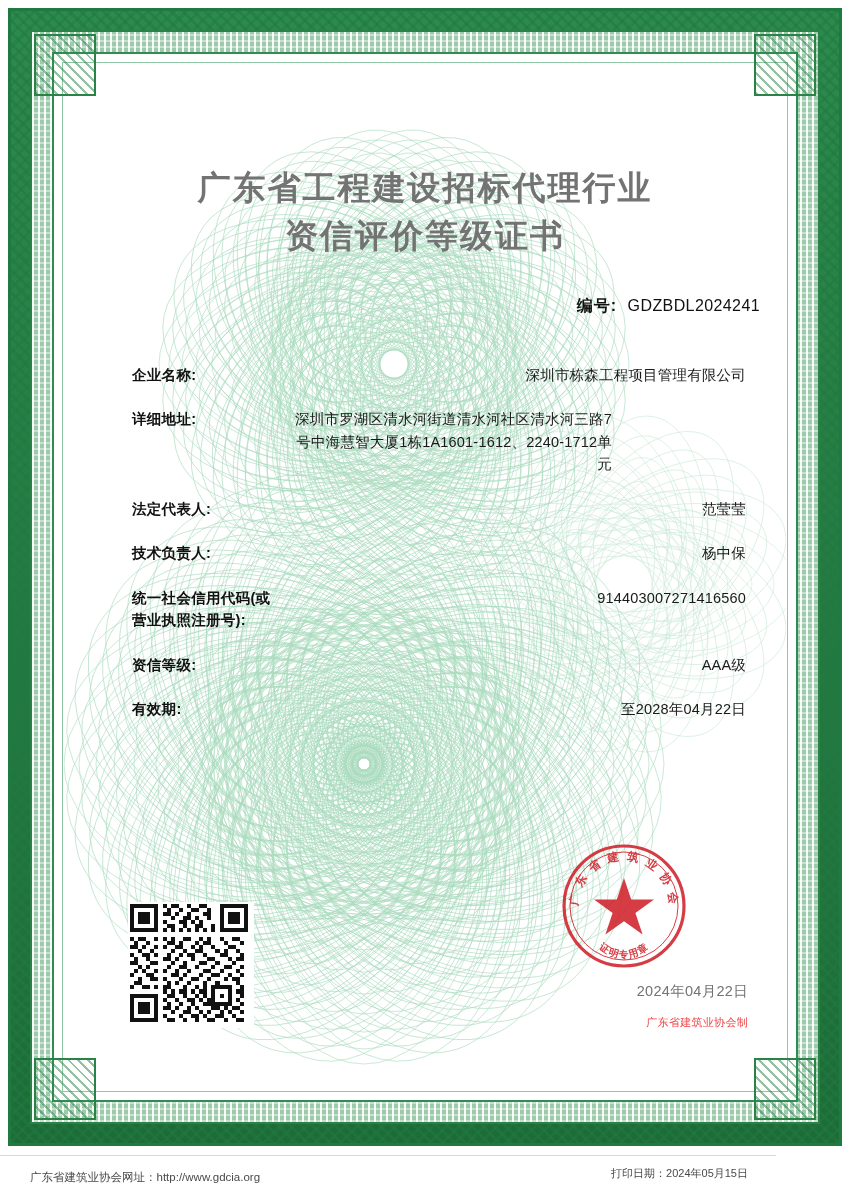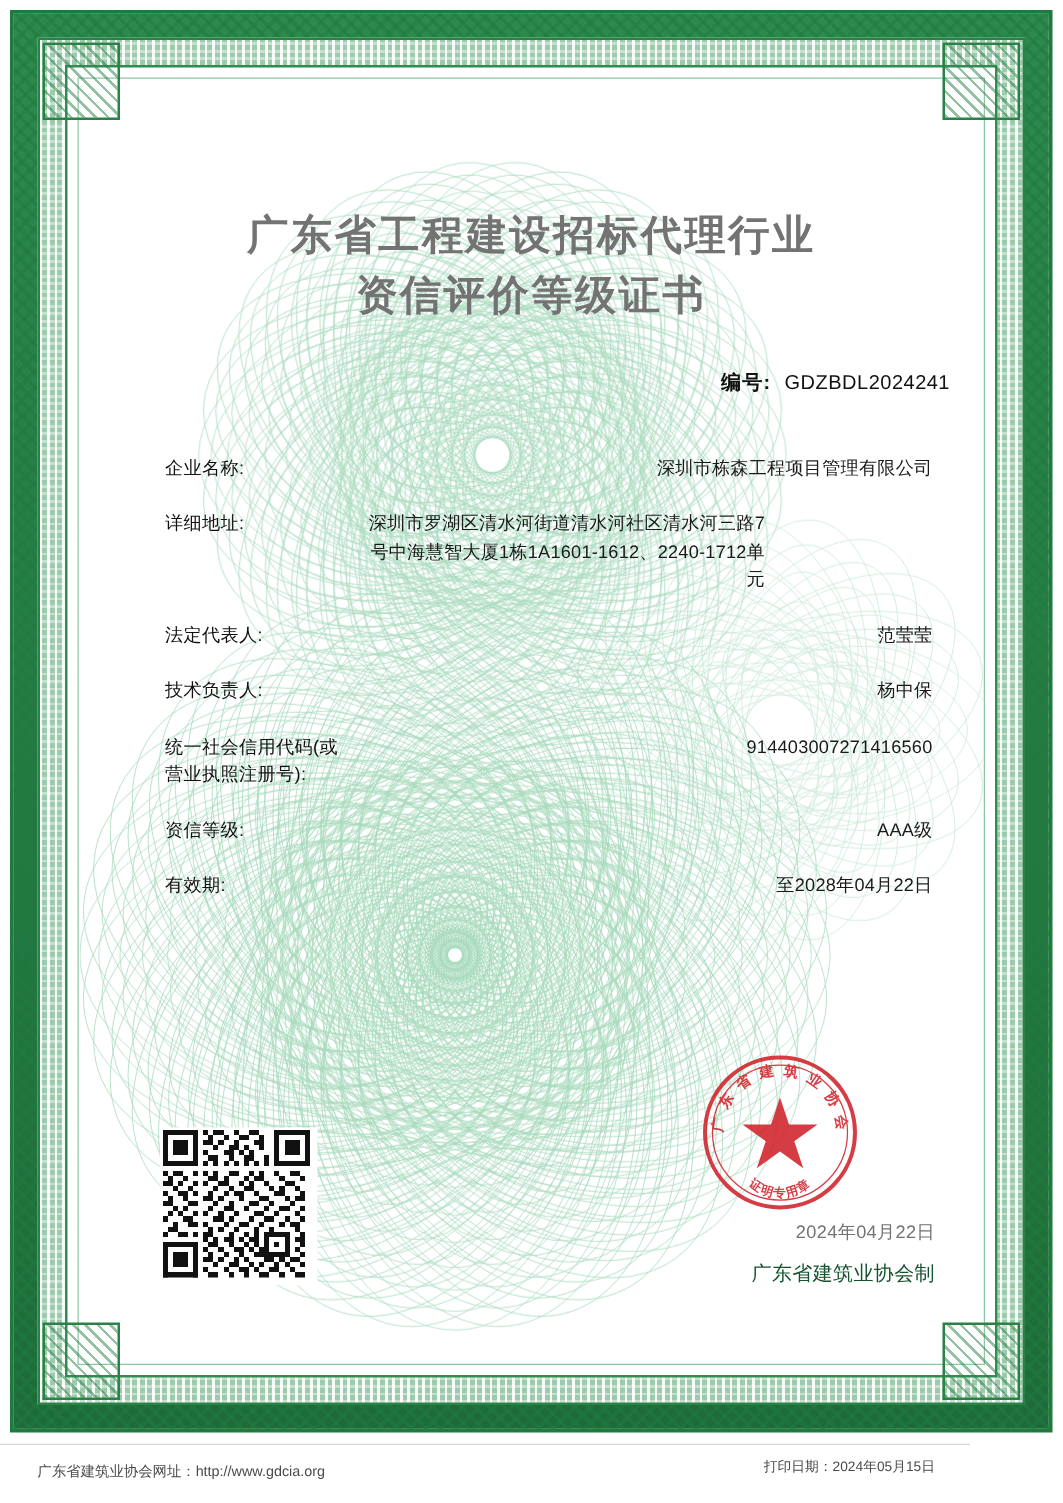--- a/index.html
+++ b/index.html
@@ -126,21 +126,21 @@
   }
   .field-row {
     display: flex;
     align-items: flex-start;
     margin-bottom: 22px;
   }
   .field-label {
     width: 150px;
     flex: 0 0 150px;
     font-size: 14.5px;
-    font-weight: normal;
+    font-weight: bold;
     color: #111111;
     line-height: 1.55;
     letter-spacing: 0.3px;
   }
   .field-value {
     flex: 1;
     font-size: 14.5px;
     color: #1a1a1a;
     line-height: 1.55;
     letter-spacing: 0.2px;
@@ -176,22 +176,22 @@
     bottom: 60px;
     text-align: right;
   }
   .sign-date {
     font-size: 14.5px;
     color: #737373;
     letter-spacing: 0.3px;
     margin-bottom: 14px;
   }
   .sign-org {
-    font-size: 16px;
-    color: #14532d;
+    font-size: 11px;
+    color: #ef4444;
     letter-spacing: 0.3px;
   }
 
   
   .footer {
     position: absolute;
     left: 0;
     bottom: 0;
     width: 776px;
     height: 46px;

